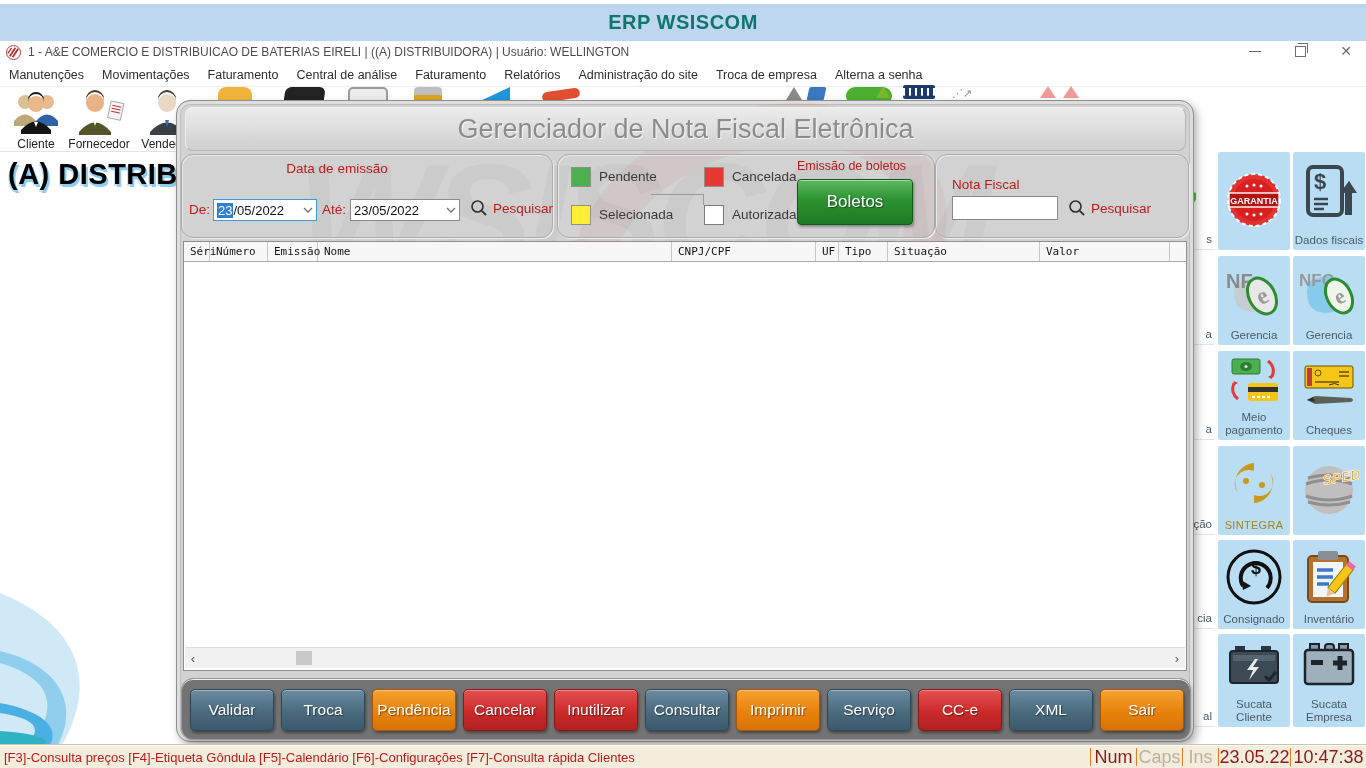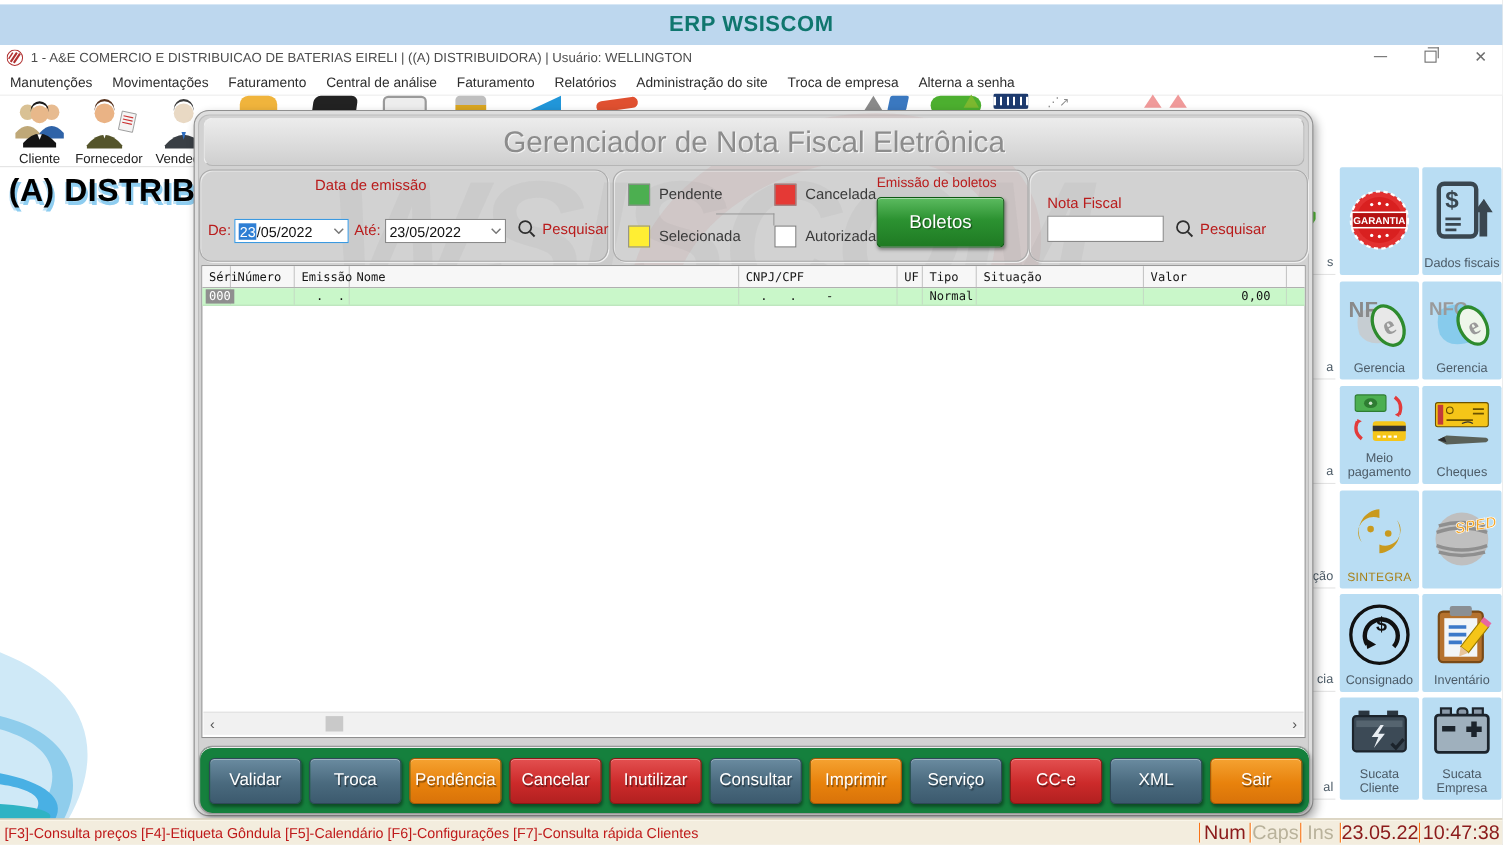--- a/index.html
+++ b/index.html
@@ -89,21 +89,21 @@
   .pre{white-space:pre;}
   .chip{background:#8f8f8f;color:#fff;padding:0 3px;margin-left:-3px;}
   .valright{justify-content:flex-end;padding-right:14px!important;}
   .hscroll{left:8px;top:546px;width:1000px;height:20px;background:#f1f1f1;
            border-top:1px solid #e0e0e0;display:flex;align-items:center;position:absolute;}
   .hscroll .arr{width:16px;text-align:center;font-size:13px;color:#555;cursor:pointer;}
   .hthumb{position:absolute;left:111px;top:3px;width:16px;height:14px;background:#c9c9c9;}
 
   
   .btnbar{left:4px;top:577px;width:1008px;height:60px;border:1px solid #9a9a9a;border-radius:12px;
-          background:#15803d;box-shadow:inset 0 1px 0 #ededed,1px 2px 3px rgba(0,0,0,.2);}
+          background:#737373;box-shadow:inset 0 1px 0 #ededed,1px 2px 3px rgba(0,0,0,.2);}
   .btn{position:absolute;top:10px;width:82px;height:40px;border-radius:5px;color:#fff;
        display:flex;align-items:center;justify-content:center;font-size:15.5px;cursor:pointer;
        text-shadow:1px 1px 1px rgba(0,0,0,.45);
        box-shadow:inset 0 1px 0 rgba(255,255,255,.35),1px 2px 3px rgba(0,0,0,.4);}
   .btn.slate{background:linear-gradient(#6a8ba0,#4a6a7e 55%,#3c5a6e);border:1px solid #2f4858;}
   .btn.orange{background:linear-gradient(#f5a231,#e8820c 55%,#d9730a);border:1px solid #a85705;}
   .btn.red{background:linear-gradient(#e35050,#cc2a2a 55%,#b22020);border:1px solid #8c1717;}
 
   
   .wm-ring{position:absolute;left:390px;top:8px;width:300px;height:190px;border-radius:50%;
@@ -488,34 +488,20 @@
       <div class="tc c1">Número</div>
       <div class="tc c2">Emissão</div>
       <div class="tc c3">Nome</div>
       <div class="tc c4">CNPJ/CPF</div>
       <div class="tc c5">UF</div>
       <div class="tc c6">Tipo</div>
       <div class="tc c7">Situação</div>
       <div class="tc c8">Valor</div>
       <div class="tc c9"></div>
     </div>
-    <div class="trow tdata">
-      <div class="tc c0">
-          <span class="chip">000</span>
-        </div>
-      <div class="tc c1"></div>
-      <div class="tc c2 pre">  .  .</div>
-      <div class="tc c3"></div>
-      <div class="tc c4 pre">  .   .    -</div>
-      <div class="tc c5"></div>
-      <div class="tc c6">Normal</div>
-      <div class="tc c7"></div>
-      <div class="tc c8 valright">0,00</div>
-      <div class="tc c9"></div>
-    </div>
   </div>
 
   <div class="hscroll">
     <div class="arr">‹</div>
     <div class="hthumb"></div>
     <div class="arr" style="margin-left:auto;">›</div>
   </div>
 
   <div class="abs btnbar">
     <div class="btn slate" style="left:8px;">Validar</div>

